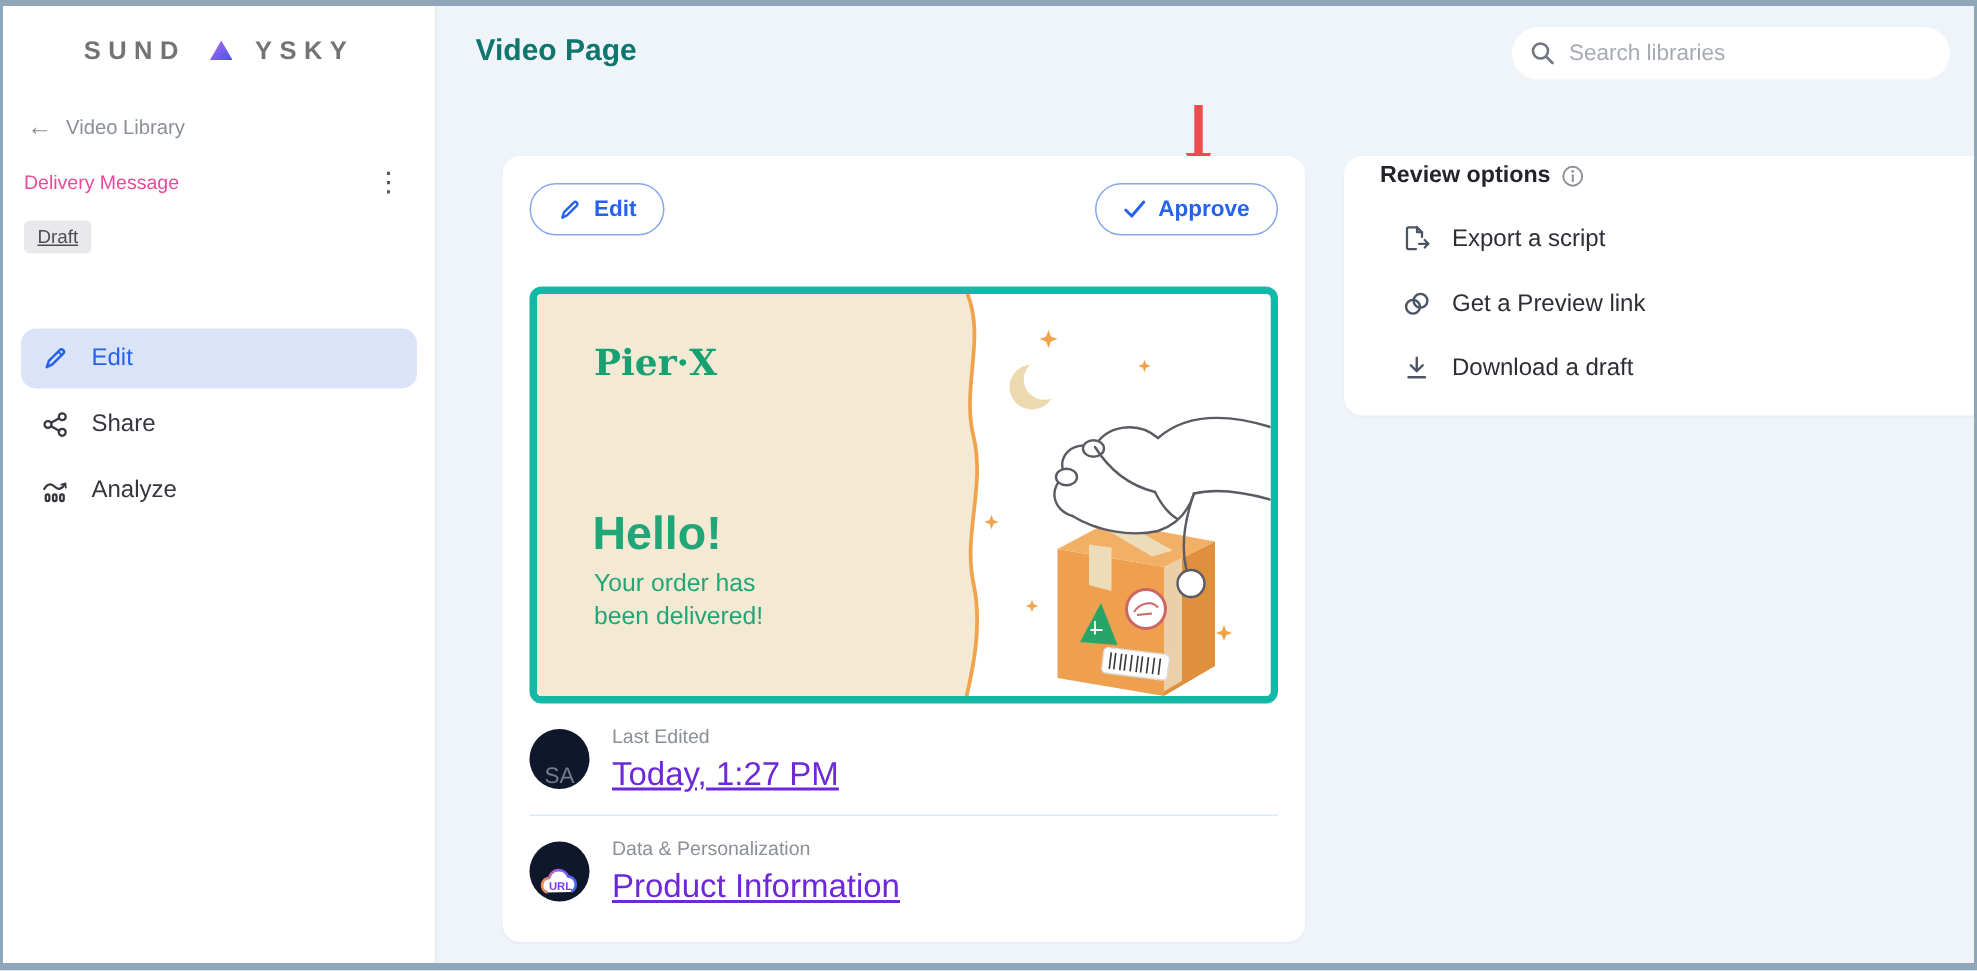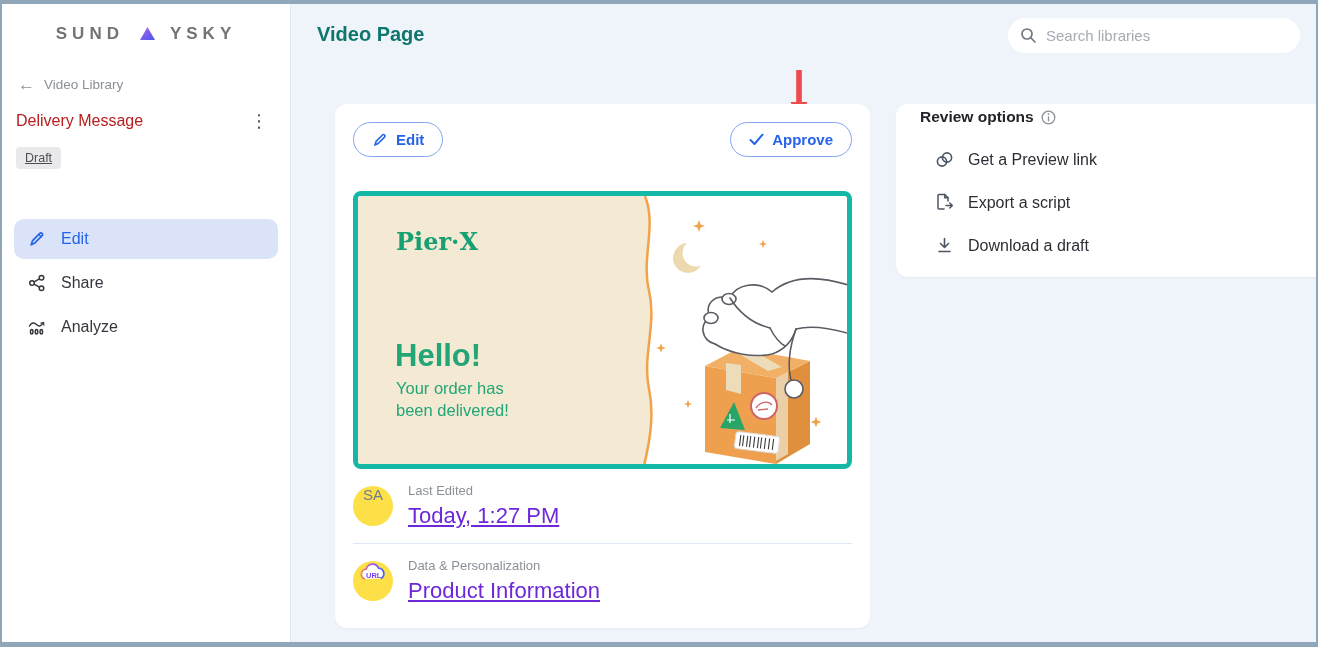--- a/index.html
+++ b/index.html
@@ -10,21 +10,21 @@
     display:flex; overflow:hidden;
   }
   
   .sidebar { width:289px; background:#ffffff; border-right:1px solid #e3e7ee; position:relative; flex:0 0 289px; }
   .logo { display:flex; align-items:center; justify-content:center; gap:13px; padding-top:20px;
           font-weight:bold; font-size:17px; letter-spacing:5px; color:#737373; }
   .logo .tri { width:15px; height:13px; display:inline-block; margin:0 2px 2px 3px; }
   .back-row { display:flex; align-items:center; gap:9px; margin:32px 0 0 16px; color:#8b9098; font-size:13.5px; cursor:pointer; }
   .back-arrow { font-size:17px; line-height:1; color:#8b9098; }
   .title-row { display:flex; align-items:center; justify-content:space-between; margin:17px 16px 0 14px; }
-  .proj-title { font-size:16px; color:#b91c1c; font-weight:500; }
+  .proj-title { font-size:13px; color:#ec4899; font-weight:500; }
   .kebab { font-size:18px; color:#4e4e58; cursor:pointer; padding:0 6px; letter-spacing:0; }
   .badge { display:inline-block; margin:15px 0 0 14px; background:#e9e9ec; color:#4c4c55;
            font-size:12.5px; padding:4px 9px; border-radius:4px;text-decoration:underline; }
   .nav { margin-top:50px; padding:0 12px; }
   .nav-item { display:flex; align-items:center; gap:15px; height:40px; padding:0 14px; border-radius:10px;
               font-size:16px; color:#36363f; cursor:pointer; margin-bottom:4px; }
   .nav-item.active { background:#dbe3f8; color:#2563eb; }
   .nav-item svg { flex:0 0 18px; }
   
   .main { flex:1; position:relative; background:#eff3fa; }
@@ -37,21 +37,21 @@
   .video-card { position:absolute; left:44px; top:100px; width:535px; background:#fff; border-radius:12px;
                 padding:18px 18px 10px 18px; box-shadow:0 1px 2px rgba(30,50,100,.04); }
   .btn-row { display:flex; justify-content:space-between; align-items:center; }
   .pill-btn { display:flex; align-items:center; gap:8px; height:35px; padding:0 18px; background:#fff;
               border:1.5px solid #85a7ee; border-radius:18px; color:#2563eb; font-size:15px; font-weight:bold; cursor:pointer;
               font-family:"Liberation Sans", sans-serif; }
   .thumb { margin-top:34px; width:499px; height:278px; border-radius:8px; overflow:hidden; border:5px solid #14b8a6; }
   .meta-row { display:flex; align-items:center; gap:15px; padding:14px 0; }
   .meta-row + .divider { border-top:1px solid #dfe8f6; margin:0 0; }
   .divider { border-top:1px solid #dfe8f6; }
-  .avatar { width:40px; height:40px; border-radius:50%; background:#fde047; display:flex; align-items:flex-start;
+  .avatar { width:40px; height:40px; border-radius:50%; background:#0f172a; display:flex; align-items:flex-end;
             justify-content:center; color:#707d8f; font-size:15px; }
   .meta-label { font-size:13px; color:#8b9098; margin-bottom:5px; }
   .meta-value { font-size:22px; color:#6d28d9;text-decoration:underline; }
   
   .review { position:absolute; left:605px; top:100px; width:435px; background:#fff; border-radius:12px;
             padding:4px 24px 22px 24px; box-shadow:0 1px 2px rgba(30,50,100,.04); }
   .review-title { display:flex; align-items:center; gap:7px; font-size:15.5px; font-weight:bold; color:#23232b; }
   .review-opt { display:flex; align-items:center; gap:14px; margin-top:24px; padding-left:15px;
                 font-size:16px; color:#2d2d35; cursor:pointer; }
   
@@ -248,35 +248,35 @@
     <div class="review">
       <div class="review-title">
         <span>Review options</span>
         <svg width="15" height="15" viewBox="0 0 15 15" fill="none" stroke="#8b9098" stroke-width="1.3">
           <circle cx="7.5" cy="7.5" r="6.3"></circle>
           <path d="M7.5 6.8 v4" stroke-linecap="round"></path>
           <circle cx="7.5" cy="4.2" r="0.9" fill="#8b9098" stroke="none"></circle>
         </svg>
       </div>
       <div class="review-opt">
-        <svg width="19" height="19" viewBox="0 0 19 19" fill="none" stroke="#4b5563" stroke-width="1.6">
-          <circle cx="7" cy="11.5" r="4.6"></circle>
-          <circle cx="12" cy="7.5" r="4.6"></circle>
-        </svg>
-        <span>Get a Preview link</span>
-      </div>
-      <div class="review-opt">
         <svg width="19" height="19" viewBox="0 0 19 19" fill="none" stroke="#4b5563" stroke-width="1.5" stroke-linecap="round" stroke-linejoin="round">
           <path d="M13 8 V4.8 L9.7 1.5 H4 a1 1 0 0 0 -1 1 V15 a1 1 0 0 0 1 1 h5"></path>
           <path d="M9.7 1.5 V4.8 H13"></path>
           <path d="M11 12.5 h6 M14.8 10 l2.5 2.5 -2.5 2.5"></path>
         </svg>
         <span>Export a script</span>
       </div>
       <div class="review-opt">
+        <svg width="19" height="19" viewBox="0 0 19 19" fill="none" stroke="#4b5563" stroke-width="1.6">
+          <circle cx="7" cy="11.5" r="4.6"></circle>
+          <circle cx="12" cy="7.5" r="4.6"></circle>
+        </svg>
+        <span>Get a Preview link</span>
+      </div>
+      <div class="review-opt">
         <svg width="19" height="19" viewBox="0 0 19 19" fill="none" stroke="#4b5563" stroke-width="1.6" stroke-linecap="round" stroke-linejoin="round">
           <path d="M9.5 2.5 V11 M5.5 7.5 l4 4 4,-4"></path>
           <path d="M4 15.5 h11"></path>
         </svg>
         <span>Download a draft</span>
       </div>
     </div>
   </div>
 </div>
 

